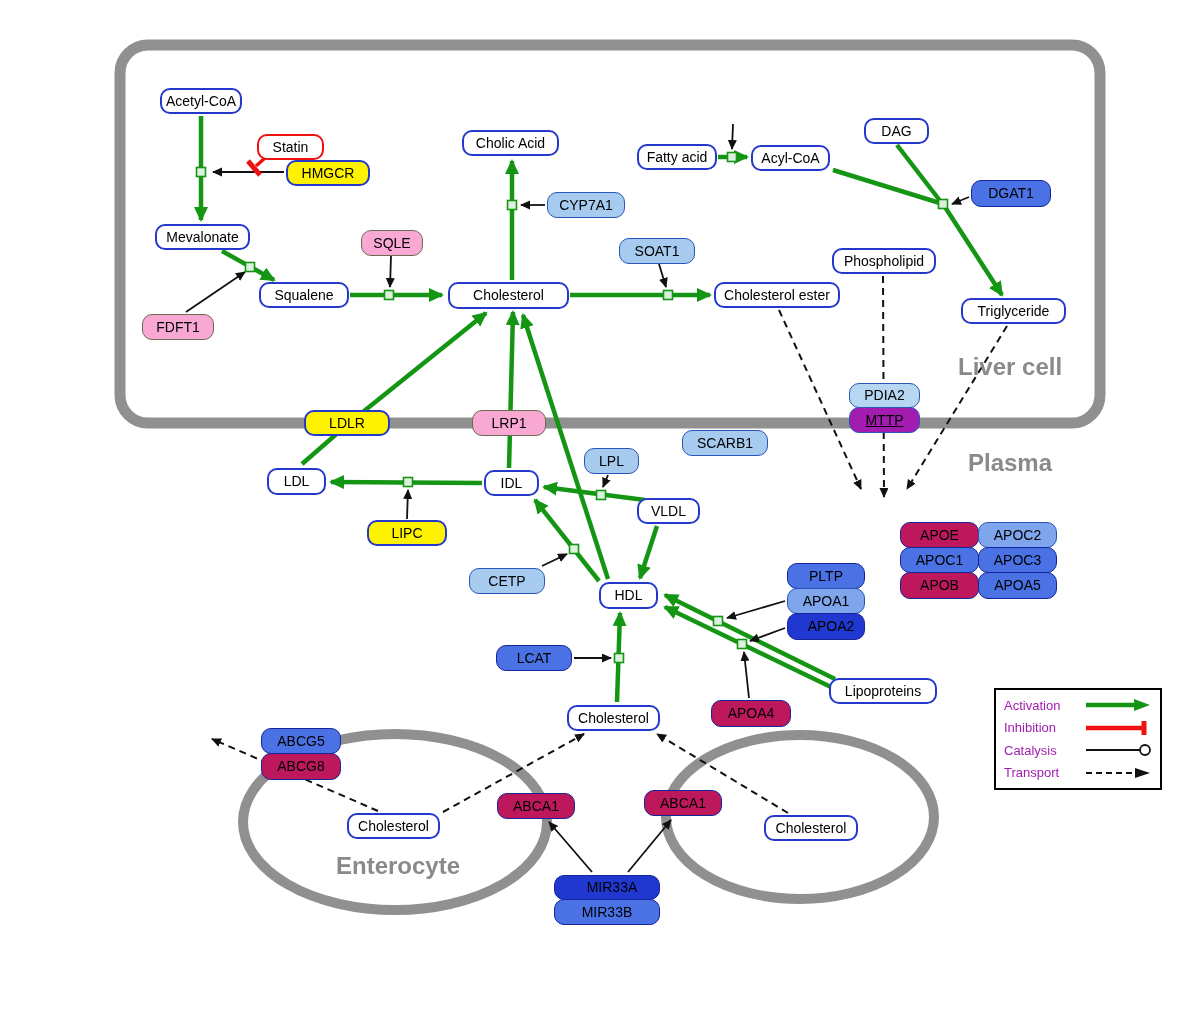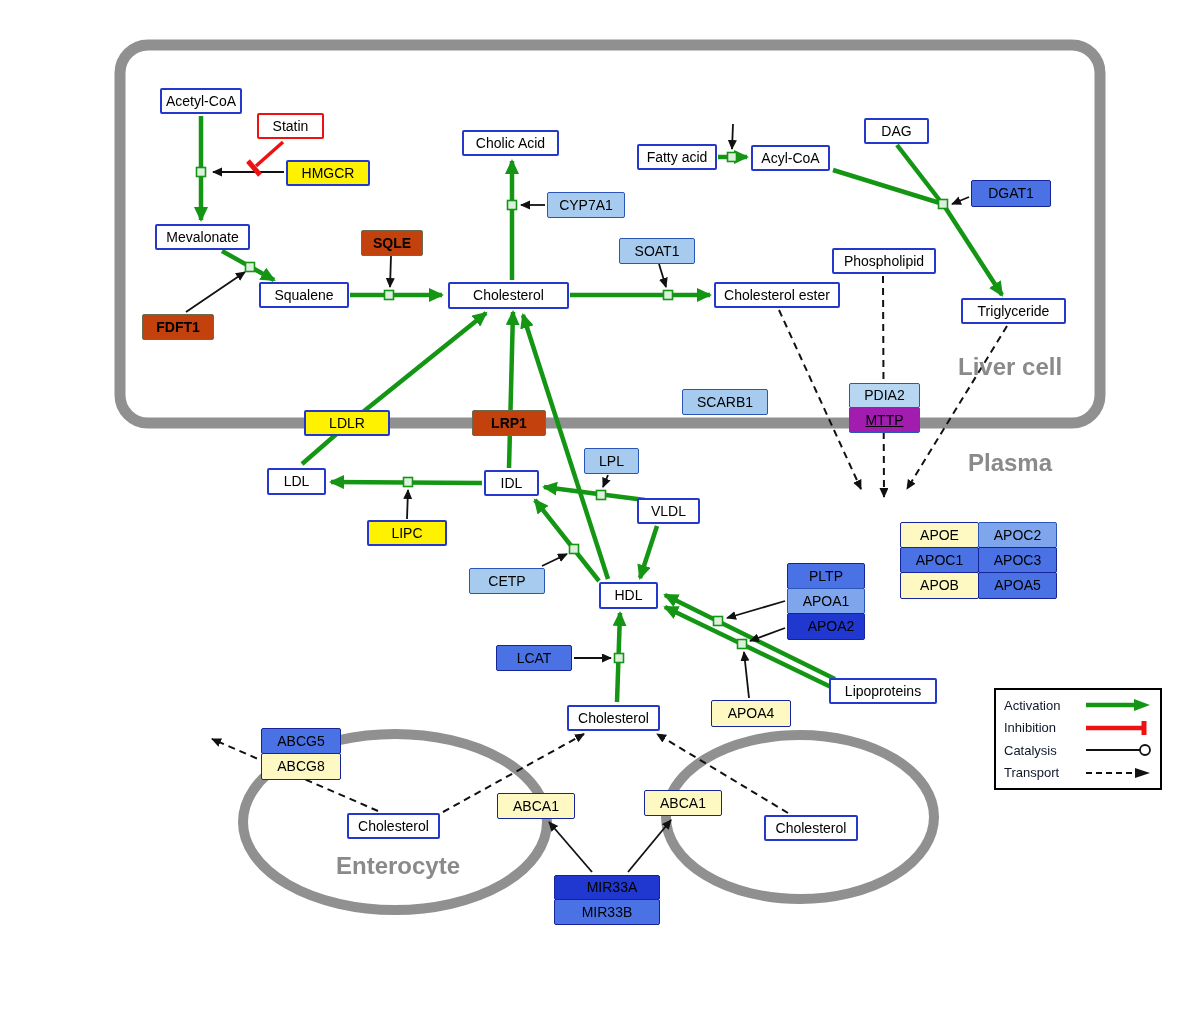--- a/index.html
+++ b/index.html
@@ -4,42 +4,42 @@
 <style>
   html,body { margin:0; padding:0; background:#fff; }
   .canvas {
     position:relative; width:1200px; height:1013px; overflow:hidden;
     font-family:"Liberation Sans", sans-serif; background:#fff;
   }
   .canvas svg.edges { position:absolute; left:0; top:0; }
   .node {
     position:absolute; display:flex; align-items:center; justify-content:center;
     font-size:14px; color:#000; text-align:center; box-sizing:border-box;
-    border-radius:2px; line-height:1.05; z-index:2; white-space:normal; padding:0 2px;
+    border-radius:10px; line-height:1.05; z-index:2; white-space:normal; padding:0 2px;
   }
   .wb      { background:#ffffff; border:2px solid #2438cc; }
   .redb    { background:#ffffff; border:2.5px solid #ee1111; }
   .yel     { background:#fff200; border:2px solid #2438cc;text-align:center; }
-  .pyel    { background:#c2410c; border:1.5px solid #6b6b52;font-weight:bold; }
+  .pyel    { background:#f9a8d4; border:1.5px solid #6b6b52; }
   .lblue   { background:#a6cbee; border:1.5px solid #2a56b8; }
   .blue1   { background:#2038d0; border:1.5px solid #16249a;padding-left:12px; }
-  .blue2   { background:#fef9c3; border:1.5px solid #16249a; }
+  .blue2   { background:#be185d; border:1.5px solid #16249a; }
   .blue3   { background:#4a72e4; border:1.5px solid #16249a; }
   .blue4   { background:#7fa5ec; border:1.5px solid #2a56b8; }
   .blue5   { background:#a21caf; border:1.5px solid #2a56b8;text-decoration:underline; }
   .blue6   { background:#b7d6f2; border:1.5px solid #2a56b8; }
   .comp-label {
     position:absolute; font-weight:bold; color:#8a8a8a; font-size:24px; z-index:1;
   }
   .legend {
     position:absolute; left:994px; top:688px; width:168px; height:102px;
     border:2px solid #000; background:#fff; padding:7px 8px; box-sizing:border-box;
     display:flex; flex-direction:column; justify-content:space-between; z-index:3;
   }
-  .legend-row { display:flex; align-items:center; justify-content:space-between; font-size:13px; color:#0f172a; }
+  .legend-row { display:flex; align-items:center; justify-content:space-between; font-size:13px; color:#a21caf; }
   .legend-row svg { flex:0 0 auto; }
 </style>
 </head>
 <body>
 
 <div class="canvas">
 
   <svg class="edges" width="1200" height="1013" viewBox="0 0 1200 1013">
     <defs>
       <marker id="mGreen" markerUnits="userSpaceOnUse" markerWidth="16" markerHeight="14" refX="13" refY="7" orient="auto">
@@ -129,21 +129,21 @@
       <rect x="713.5" y="616.5" width="9" height="9"></rect>
       <rect x="737.5" y="639.5" width="9" height="9"></rect>
     </g>
   </svg>
 
   <div class="comp-label" style="left:958px;top:353px;">Liver cell</div>
   <div class="comp-label" style="left:968px;top:449px;">Plasma</div>
   <div class="comp-label" style="left:336px;top:852px;">Enterocyte</div>
 
   <div class="node wb" style="left:160px;top:88px;width:82px;height:26px">Acetyl-CoA</div>
-  <div class="node redb" style="left:257px;top:113px;width:67px;height:26px">Statin</div>
+  <div class="node redb" style="left:257px;top:134px;width:67px;height:26px">Statin</div>
   <div class="node yel" style="left:286px;top:160px;width:84px;height:26px">HMGCR</div>
   <div class="node wb" style="left:155px;top:224px;width:95px;height:26px">Mevalonate</div>
   <div class="node pyel" style="left:142px;top:314px;width:72px;height:26px">FDFT1</div>
   <div class="node wb" style="left:259px;top:282px;width:90px;height:26px">Squalene</div>
   <div class="node pyel" style="left:361px;top:230px;width:62px;height:26px">SQLE</div>
   <div class="node wb" style="left:448px;top:282px;width:121px;height:27px">Cholesterol</div>
   <div class="node wb" style="left:462px;top:130px;width:97px;height:26px">Cholic Acid</div>
   <div class="node lblue" style="left:547px;top:192px;width:78px;height:26px">CYP7A1</div>
   <div class="node lblue" style="left:619px;top:238px;width:76px;height:26px">SOAT1</div>
   <div class="node wb" style="left:714px;top:282px;width:126px;height:26px">Cholesterol ester</div>
@@ -151,21 +151,21 @@
   <div class="node wb" style="left:751px;top:145px;width:79px;height:26px">Acyl-CoA</div>
   <div class="node wb" style="left:864px;top:118px;width:65px;height:26px">DAG</div>
   <div class="node blue3" style="left:971px;top:180px;width:80px;height:27px">DGAT1</div>
   <div class="node wb" style="left:832px;top:248px;width:104px;height:26px">Phospholipid</div>
   <div class="node wb" style="left:961px;top:298px;width:105px;height:26px">Triglyceride</div>
   <div class="node blue6" style="left:849px;top:383px;width:71px;height:25px">PDIA2</div>
   <div class="node blue5" style="left:849px;top:407px;width:71px;height:26px">MTTP</div>
 
   <div class="node yel" style="left:304px;top:410px;width:86px;height:26px">LDLR</div>
   <div class="node pyel" style="left:472px;top:410px;width:74px;height:26px">LRP1</div>
-  <div class="node lblue" style="left:682px;top:389px;width:86px;height:26px">SCARB1</div>
+  <div class="node lblue" style="left:682px;top:430px;width:86px;height:26px">SCARB1</div>
 
   <div class="node wb" style="left:267px;top:468px;width:59px;height:27px">LDL</div>
   <div class="node wb" style="left:484px;top:470px;width:55px;height:26px">IDL</div>
   <div class="node lblue" style="left:584px;top:448px;width:55px;height:26px">LPL</div>
   <div class="node wb" style="left:637px;top:498px;width:63px;height:26px">VLDL</div>
   <div class="node yel" style="left:367px;top:520px;width:80px;height:26px">LIPC</div>
   <div class="node lblue" style="left:469px;top:568px;width:76px;height:26px">CETP</div>
   <div class="node wb" style="left:599px;top:582px;width:59px;height:27px">HDL</div>
   <div class="node blue3" style="left:787px;top:563px;width:78px;height:26px">PLTP</div>
   <div class="node blue4" style="left:787px;top:588px;width:78px;height:26px">APOA1</div>

